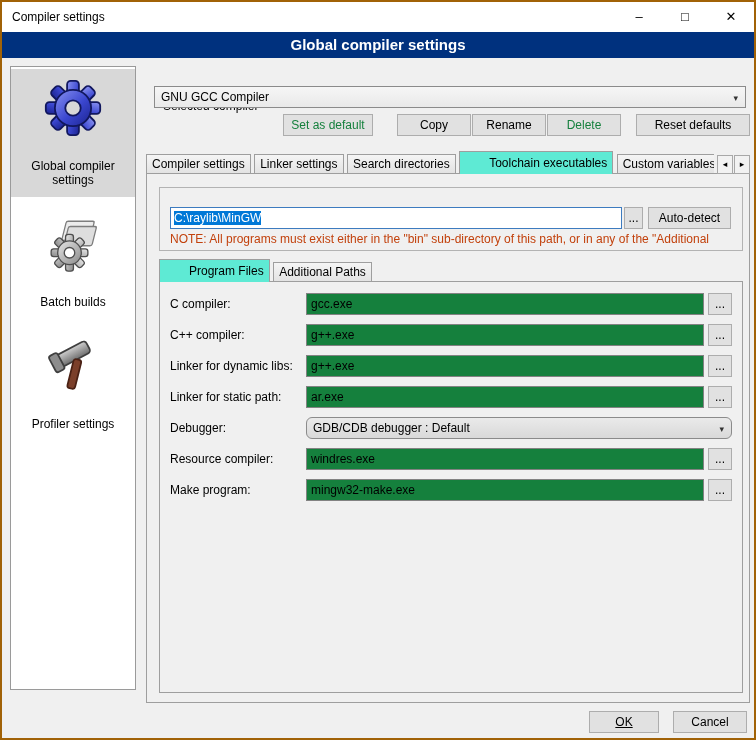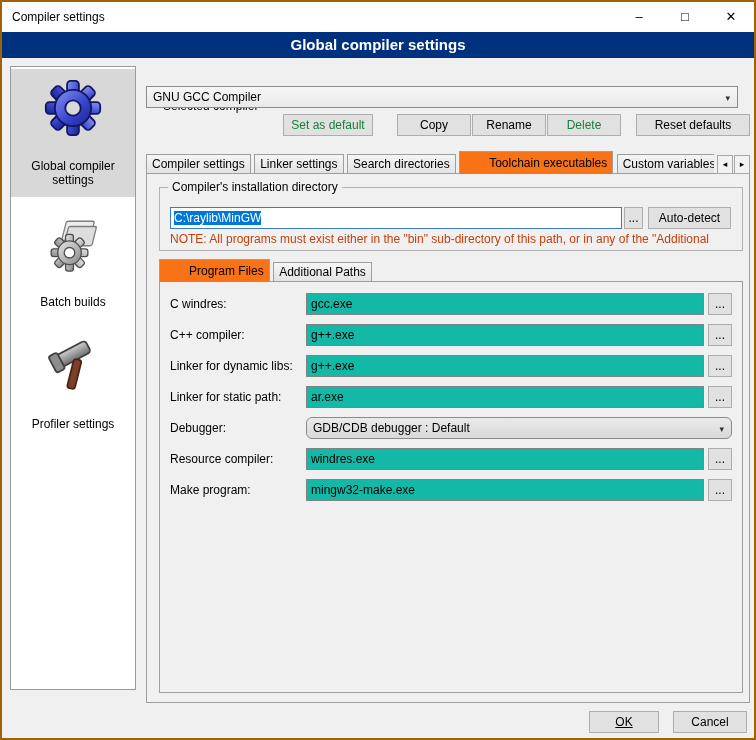--- a/index.html
+++ b/index.html
@@ -30,28 +30,28 @@
   .combo .combo-arrow{position:absolute;right:7px;top:1px;font-size:9px;line-height:20px;color:#333;}
   .btn{position:absolute;box-sizing:border-box;height:22px;background:#e1e1e1;border:1px solid #adadad;
     font-size:12px;font-family:inherit;color:#000;cursor:pointer;padding:0;line-height:18px;}
   .btn:disabled{color:#15803d;cursor:default;}
   #btn-setdefault{left:281px;top:112px;width:90px;}
   #btn-copy{left:395px;top:112px;width:74px;}
   #btn-rename{left:470px;top:112px;width:74px;}
   #btn-delete{left:545px;top:112px;width:74px;}
   #btn-reset{left:634px;top:112px;width:114px;}
   #sel-comp-label{left:161px;top:66px;margin-top:31px;}
-  #compiler-combo{left:144px;top:84px;width:592px;}
+  #compiler-combo{left:152px;top:84px;width:592px;}
   
   .tabstrip{position:absolute;left:144px;top:149px;width:604px;height:23px;z-index:2;}
   .tabs-clip{position:absolute;left:0;top:0;width:568px;height:23px;overflow:hidden;white-space:nowrap;}
   .tab{display:inline-block;box-sizing:border-box;height:20px;margin-top:3px;margin-right:-1px;
     padding:0 5px;border:1px solid #9e9e9e;background:linear-gradient(#f5f5f5,#e3e3e3);
     font-size:12px;line-height:18px;cursor:pointer;vertical-align:top;}
-  .tab.active{height:23px;margin-top:0;background:#f97316;border-bottom:none;line-height:22px;
+  .tab.active{height:23px;margin-top:0;background:#5eead4;border-bottom:none;line-height:22px;
     position:relative;z-index:3;padding-left:29px;}
   .tab-arrow{position:absolute;top:4px;width:16px;height:19px;box-sizing:border-box;
     border:1px solid #a8a8a8;background:#f2f2f2;text-align:center;line-height:17px;font-size:9px;cursor:pointer;}
   .tab-arrow.left{right:17px;}
   .tab-arrow.right{right:0;}
   
   .panel{position:absolute;left:144px;top:171px;width:604px;height:530px;box-sizing:border-box;
     border:1px solid #9e9e9e;background:#f0f0f0;z-index:1;}
   
   .groupbox{position:absolute;left:12px;top:13px;width:584px;height:64px;box-sizing:border-box;
@@ -66,21 +66,21 @@
   .gb-note{position:absolute;left:10px;top:44px;width:566px;font-size:12px;color:#c2410c;
     white-space:nowrap;overflow:hidden;}
   
   .inner-tabstrip{position:absolute;left:12px;top:85px;width:580px;height:23px;z-index:2;}
   .inner-panel{position:absolute;left:12px;top:107px;width:584px;height:412px;box-sizing:border-box;
     border:1px solid #9e9e9e;background:#f0f0f0;z-index:1;}
   
   .prog-row{position:absolute;left:0;width:100%;height:22px;}
   .row-label{position:absolute;left:10px;font-size:12px;line-height:22px;}
   .row-input{position:absolute;left:146px;top:0;width:398px;height:22px;box-sizing:border-box;
-    border:1px solid #828282;background:#14b8a6;font-size:12px;font-family:inherit;padding:0 4px;}
+    border:1px solid #828282;background:#15803d;font-size:12px;font-family:inherit;padding:0 4px;}
   .row-browse{left:548px;top:0;width:24px;}
   .row-combo{left:146px;top:0;width:426px;background:linear-gradient(#eaeaea,#d9d9d9);border-radius:6px;}
   
   #btn-ok{left:587px;top:709px;width:70px;text-decoration:underline;}
   #btn-cancel{left:671px;top:709px;width:74px;}
 </style>
 </head>
 <body>
 
 <div class="window">
@@ -189,38 +189,37 @@
       <div class="tab">Custom variables</div>
       <div class="tab">Build options</div>
     </div>
     <div class="tab-arrow left"><span>◂</span></div>
     <div class="tab-arrow right"><span>▸</span></div>
   </div>
 
   <div class="panel">
 
     <div class="groupbox">
-      <span class="groupbox-title">Compiler's installation directory</span>
       <div class="dir-input">
         <span class="sel">C:\raylib\MinGW</span>
       </div>
       <button class="btn" id="gb-browse">...</button>
       <button class="btn" id="gb-autodetect">Auto-detect</button>
       <div class="gb-note">NOTE: All programs must exist either in the "bin" sub-directory of this path, or in any of the "Additional</div>
     </div>
 
     <div class="inner-tabstrip">
       <div class="tab active">Program Files</div>
       <div class="tab">Additional Paths</div>
     </div>
 
     <div class="inner-panel">
 
       <div class="prog-row" style="top:11px">
-        <span class="row-label">C windres:</span>
+        <span class="row-label">C compiler:</span>
         <input class="row-input" value="gcc.exe" style="">
         <button class="btn row-browse">...</button>
       </div>
 
       <div class="prog-row" style="top:42px">
         <span class="row-label">C++ compiler:</span>
         <input class="row-input" value="g++.exe" style="">
         <button class="btn row-browse">...</button>
       </div>
 

